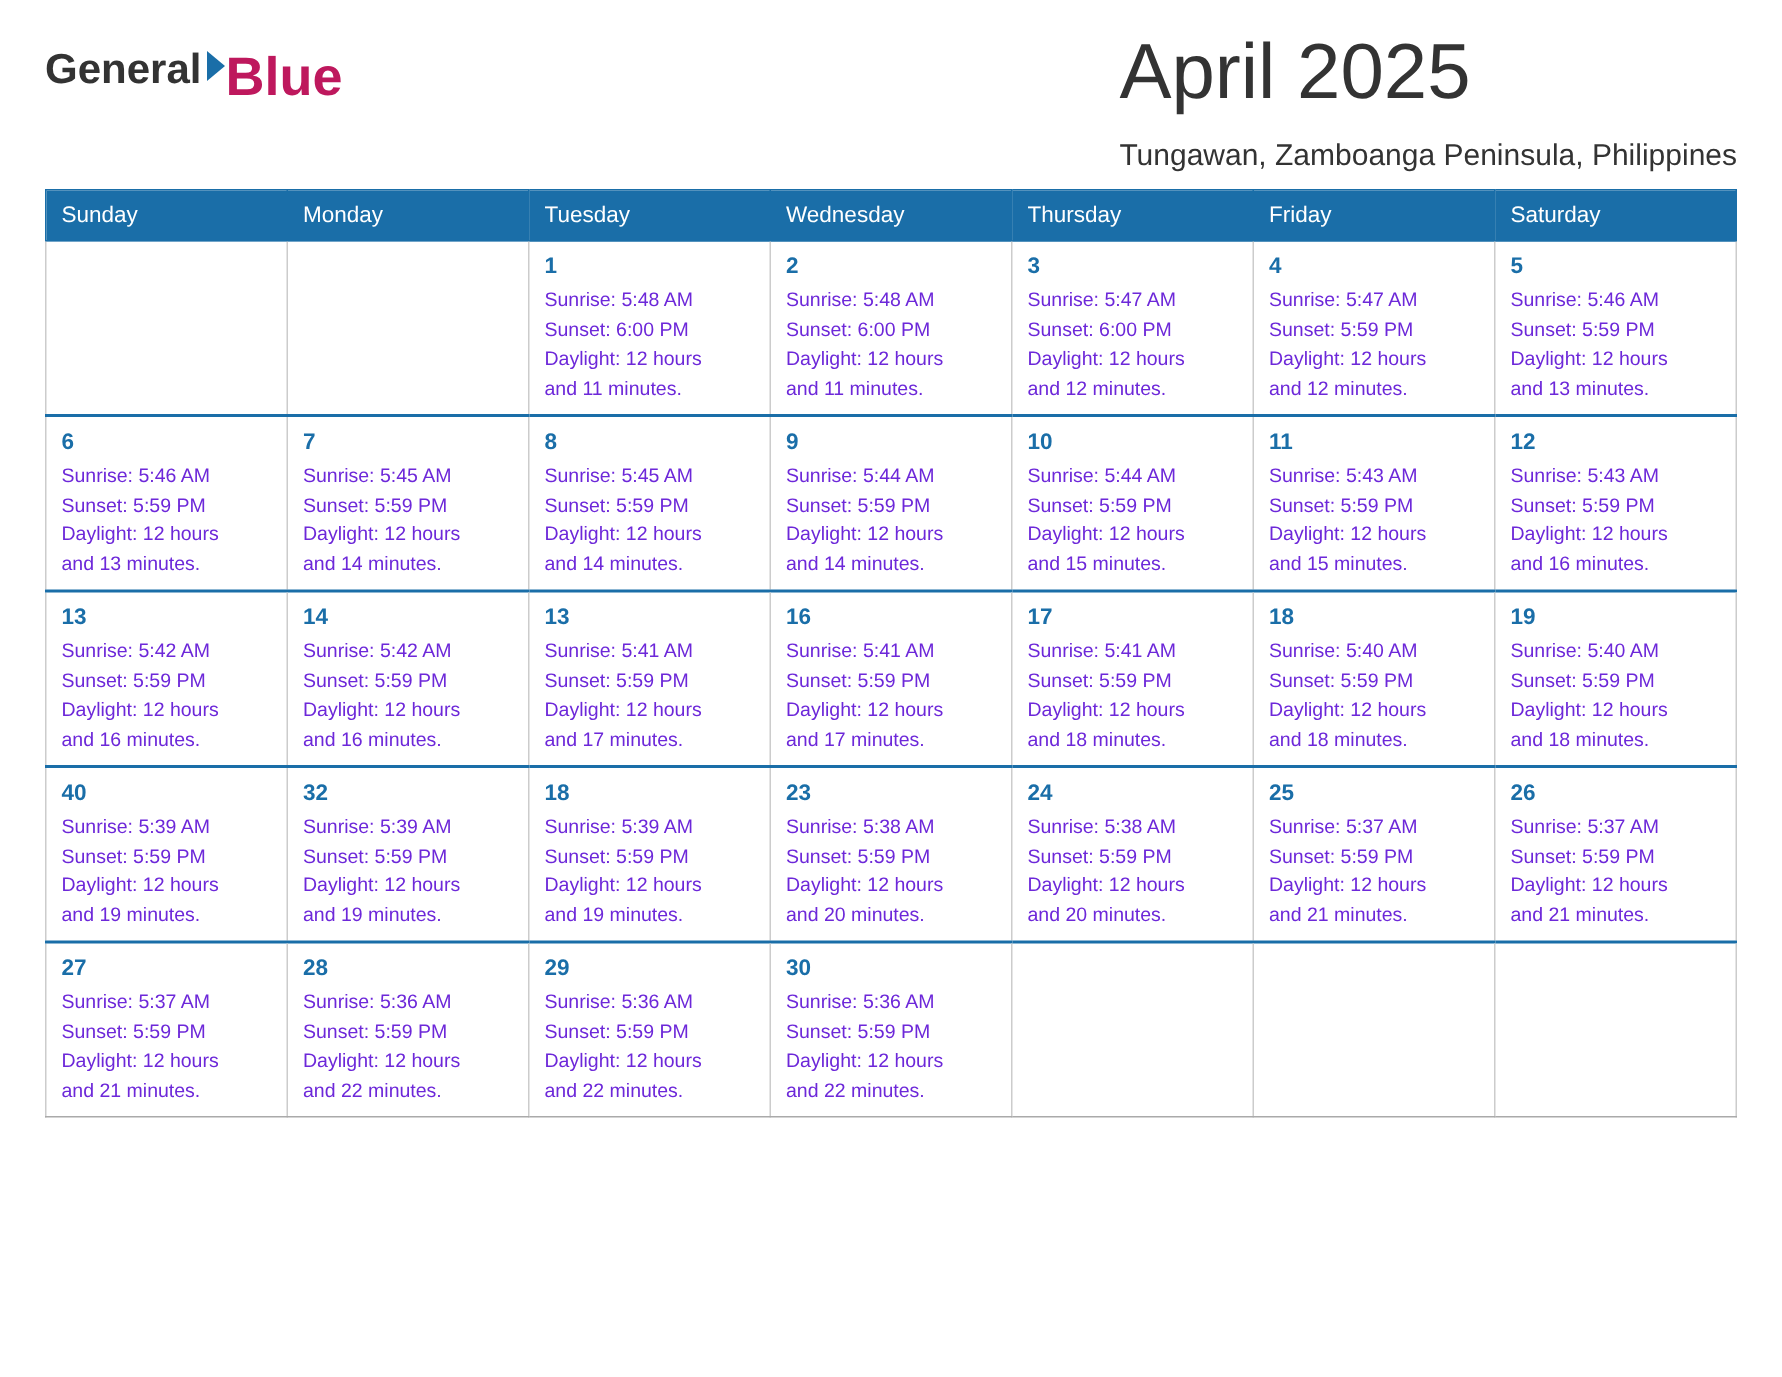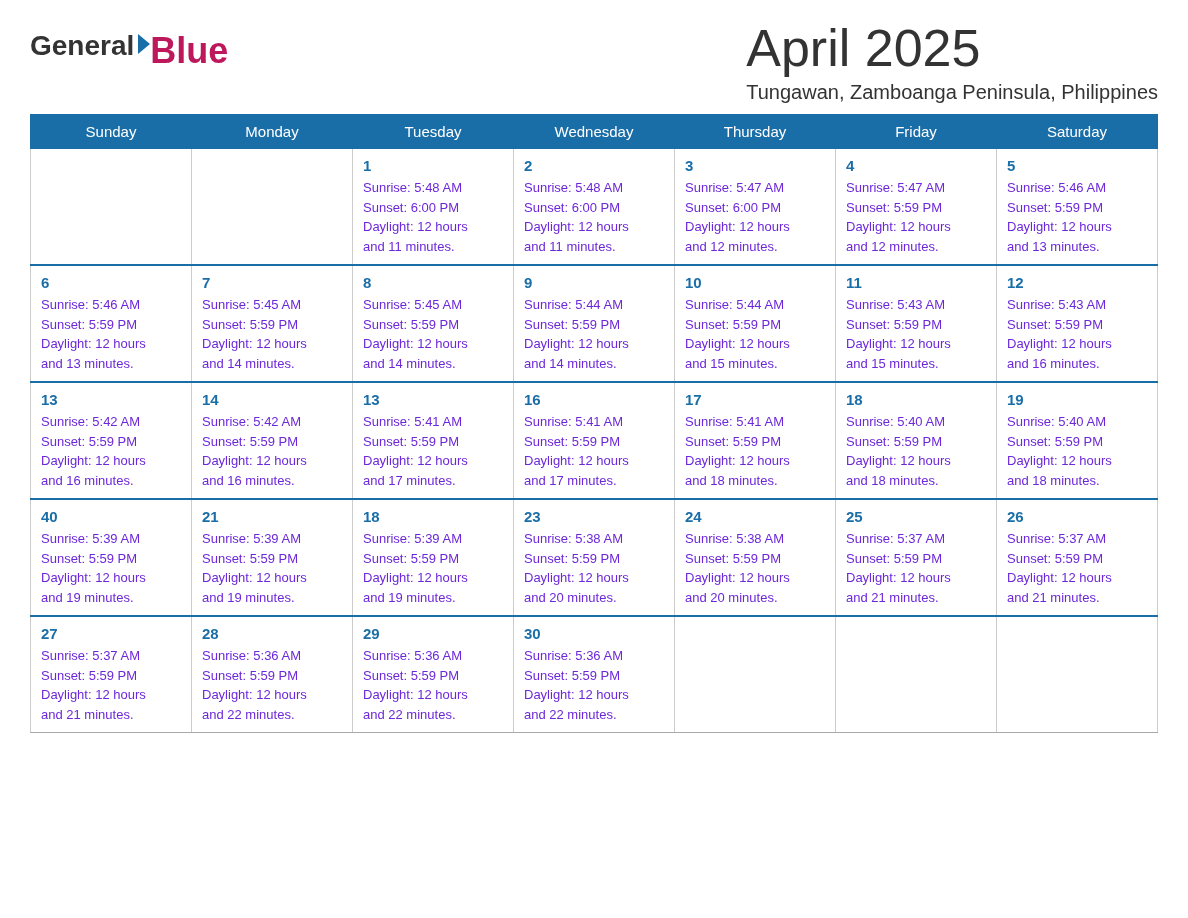--- a/index.html
+++ b/index.html
@@ -51,33 +51,33 @@
     }
     .main-title {
       font-size: 52px;
       font-weight: normal;
       color: #333;
       line-height: 1.1;
     }
     .subtitle {
       font-size: 20px;
       color: #333;
-      margin-top: 4px;
+      margin-top: 16px;
     }
     .calendar {
       width: 100%;
       border-collapse: collapse;
       margin-top: 10px;
     }
     .calendar thead tr {
       background-color: #1a6ea8;
     }
     .calendar thead th {
       color: #fff;
-      text-align: center;
+      text-align: left;
       padding: 8px 10px;
       font-size: 15px;
       font-weight: normal;
       border: 1px solid #1a6ea8;
     }
     .calendar tbody td {
       vertical-align: top;
       padding: 8px 10px;
       border: 1px solid #ccc;
       font-size: 13px;
@@ -280,21 +280,21 @@
       </tr>
       <tr class="row-divider">
         <td>
           <span class="day-number">40</span>
           <div class="day-info" style="white-space: pre-line;">Sunrise: 5:39 AM
 Sunset: 5:59 PM
 Daylight: 12 hours
 and 19 minutes.</div>
         </td>
         <td>
-          <span class="day-number">21</span>
+          <span class="day-number">32</span>
           <div class="day-info" style="white-space: pre-line;">Sunrise: 5:39 AM
 Sunset: 5:59 PM
 Daylight: 12 hours
 and 19 minutes.</div>
         </td>
         <td>
           <span class="day-number">18</span>
           <div class="day-info" style="white-space: pre-line;">Sunrise: 5:39 AM
 Sunset: 5:59 PM
 Daylight: 12 hours

